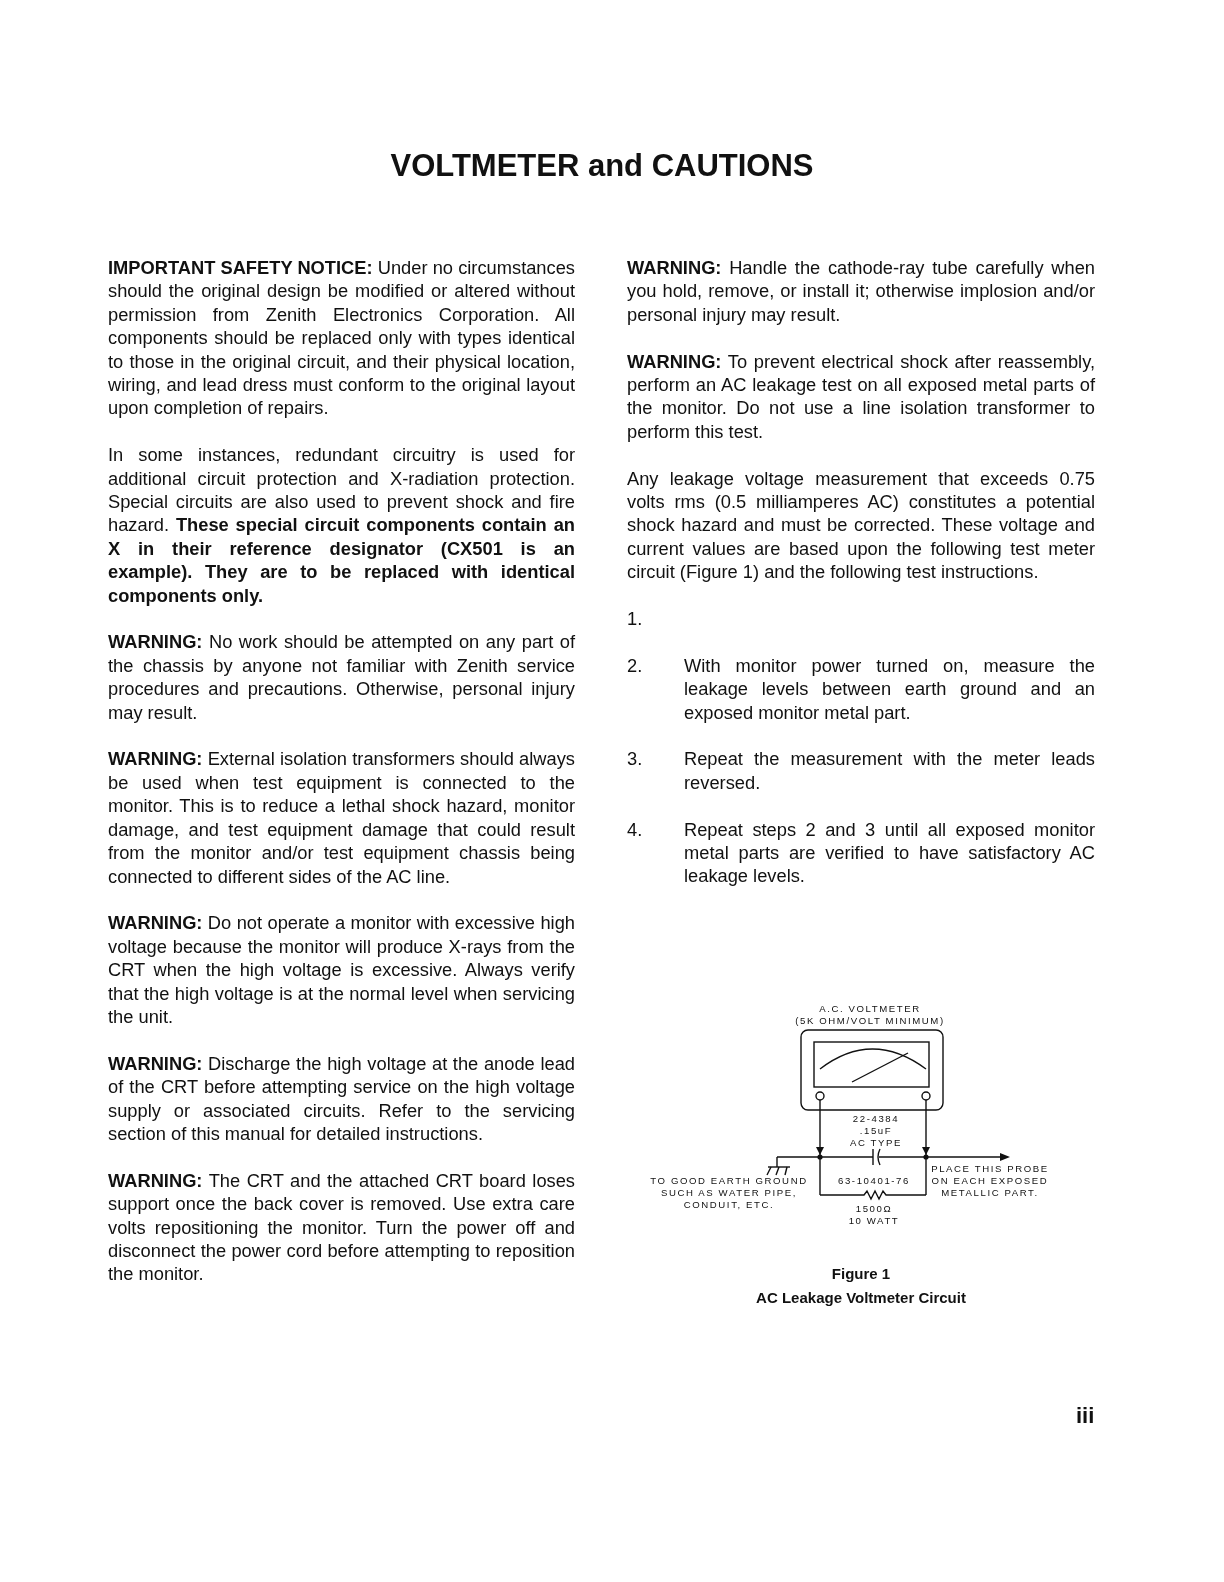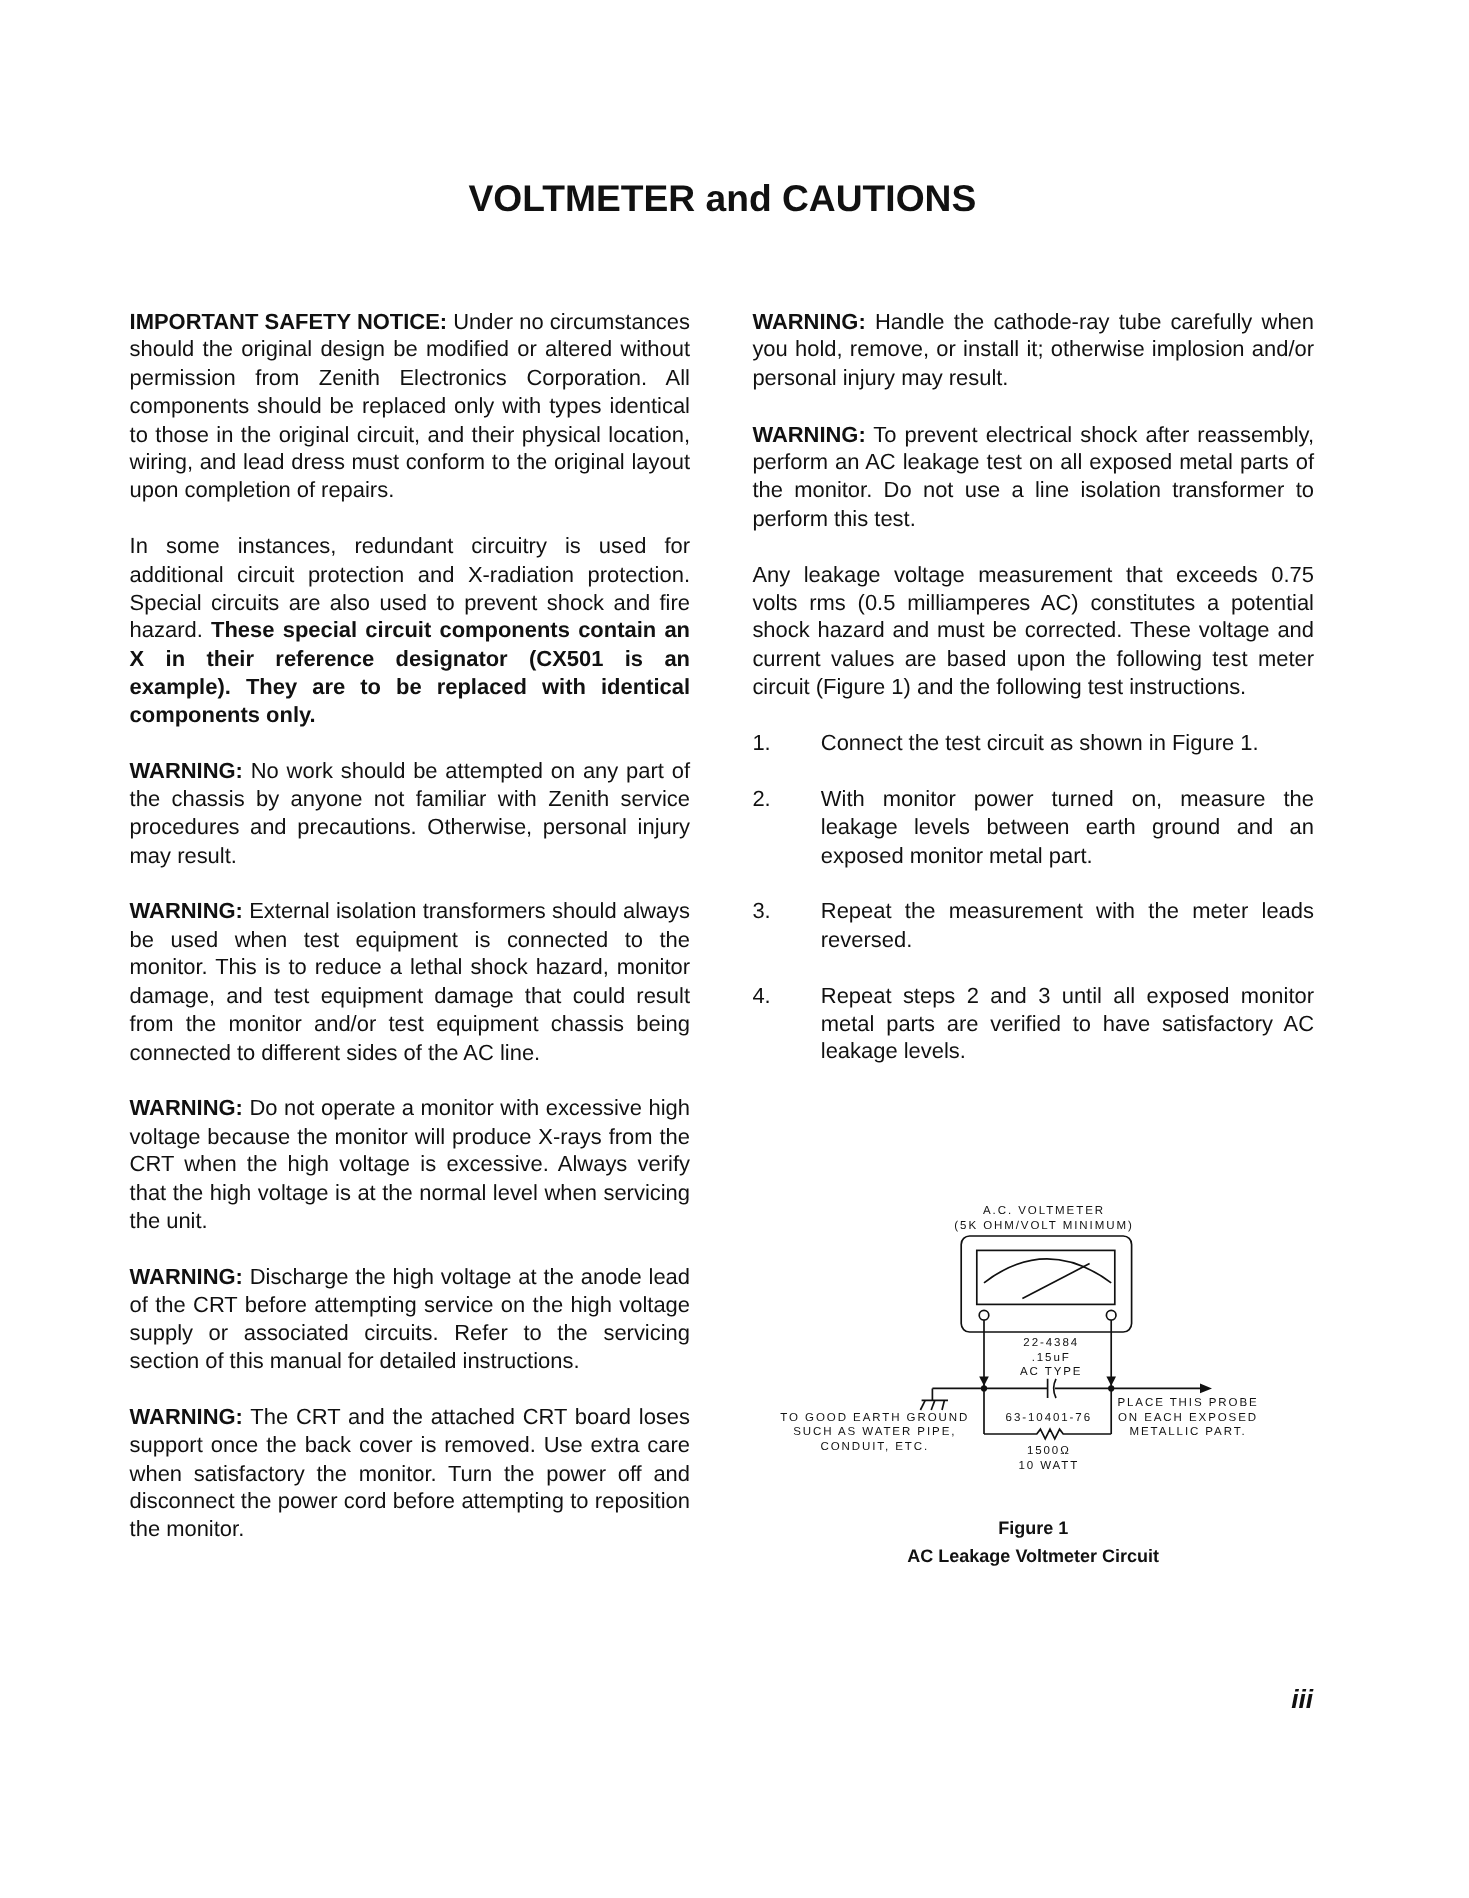--- a/index.html
+++ b/index.html
@@ -12,45 +12,44 @@
   .col.right { left: 627px; width: 468px; }
   .para { margin: 0 0 23.4px 0; }
   .para b { font-weight: bold; }
   .step { display: flex; margin: 0 0 23.4px 0; }
   .step .num { width: 57px; flex: none; text-align: left; }
   .step .txt { flex: 1; text-align: justify; }
   .figure { position: absolute; left: 640px; top: 955px; width: 420px; height: 260px; margin-top: 44px; }
   .figure svg { width: 420px; height: 260px; }
   .caption { position: absolute; left: 627px; top: 1262px; width: 468px; text-align: center;
              font-weight: bold; font-size: 15px; line-height: 24px; }
-  .pagenum { position: absolute; left: 1076px; top: 1403px; font-weight: bold; font-size: 22px; font-style: italic; }
+  .pagenum { position: absolute; left: 1076px; top: 1403px; font-weight: bold; font-size: 22px; }
   svg text { font-family: "Liberation Sans", sans-serif; font-size: 9.6px; letter-spacing: 1.6px; fill: #111; }
 </style>
 </head>
 <body>
 
 <div class="title">VOLTMETER and CAUTIONS</div>
 
 <div class="col left">
   <p class="para"><b>IMPORTANT SAFETY NOTICE:</b><span> Under no circumstances should the original design be modified or altered without permission from Zenith Electronics Corporation. All components should be replaced only with types identical to those in the original circuit, and their physical location, wiring, and lead dress must conform to the original layout upon completion of repairs.</span></p>
   <p class="para"><span>In some instances, redundant circuitry is used for additional circuit protection and X-radiation protection. Special circuits are also used to prevent shock and fire hazard. </span><b>These special circuit components contain an X in their reference designator (CX501 is an example). They are to be replaced with identical components only.</b></p>
   <p class="para"><b>WARNING:</b><span> No work should be attempted on any part of the chassis by anyone not familiar with Zenith service procedures and precautions. Otherwise, personal injury may result.</span></p>
   <p class="para"><b>WARNING:</b><span> External isolation transformers should always be used when test equipment is connected to the monitor. This is to reduce a lethal shock hazard, monitor damage, and test equipment damage that could result from the monitor and/or test equipment chassis being connected to different sides of the AC line.</span></p>
   <p class="para"><b>WARNING:</b><span> Do not operate a monitor with excessive high voltage because the monitor will produce X-rays from the CRT when the high voltage is excessive. Always verify that the high voltage is at the normal level when servicing the unit.</span></p>
   <p class="para"><b>WARNING:</b><span> Discharge the high voltage at the anode lead of the CRT before attempting service on the high voltage supply or associated circuits. Refer to the servicing section of this manual for detailed instructions.</span></p>
-  <p class="para"><b>WARNING:</b><span> The CRT and the attached CRT board loses support once the back cover is removed. Use extra care when satisfactory the monitor. Turn the power off and disconnect the power cord before attempting to reposition the monitor.</span></p>
+  <p class="para"><b>WARNING:</b><span> The CRT and the attached CRT board loses support once the back cover is removed. Use extra care volts repositioning the monitor. Turn the power off and disconnect the power cord before attempting to reposition the monitor.</span></p>
 </div>
 
 <div class="col right">
   <p class="para"><b>WARNING:</b><span> Handle the cathode-ray tube carefully when you hold, remove, or install it; otherwise implosion and/or personal injury may result.</span></p>
   <p class="para"><b>WARNING:</b><span> To prevent electrical shock after reassembly, perform an AC leakage test on all exposed metal parts of the monitor. Do not use a line isolation transformer to perform this test.</span></p>
   <p class="para">Any leakage voltage measurement that exceeds 0.75 volts rms (0.5 milliamperes AC) constitutes a potential shock hazard and must be corrected. These voltage and current values are based upon the following test meter circuit (Figure 1) and the following test instructions.</p>
   <div class="step">
       <span class="num">1.</span>
-      <span class="txt">Connect the test circuit as shown in Figure 1.</span>
     </div>
   <div class="step">
       <span class="num">2.</span>
       <span class="txt">With monitor power turned on, measure the leakage levels between earth ground and an exposed monitor metal part.</span>
     </div>
   <div class="step">
       <span class="num">3.</span>
       <span class="txt">Repeat the measurement with the meter leads reversed.</span>
     </div>
   <div class="step">

